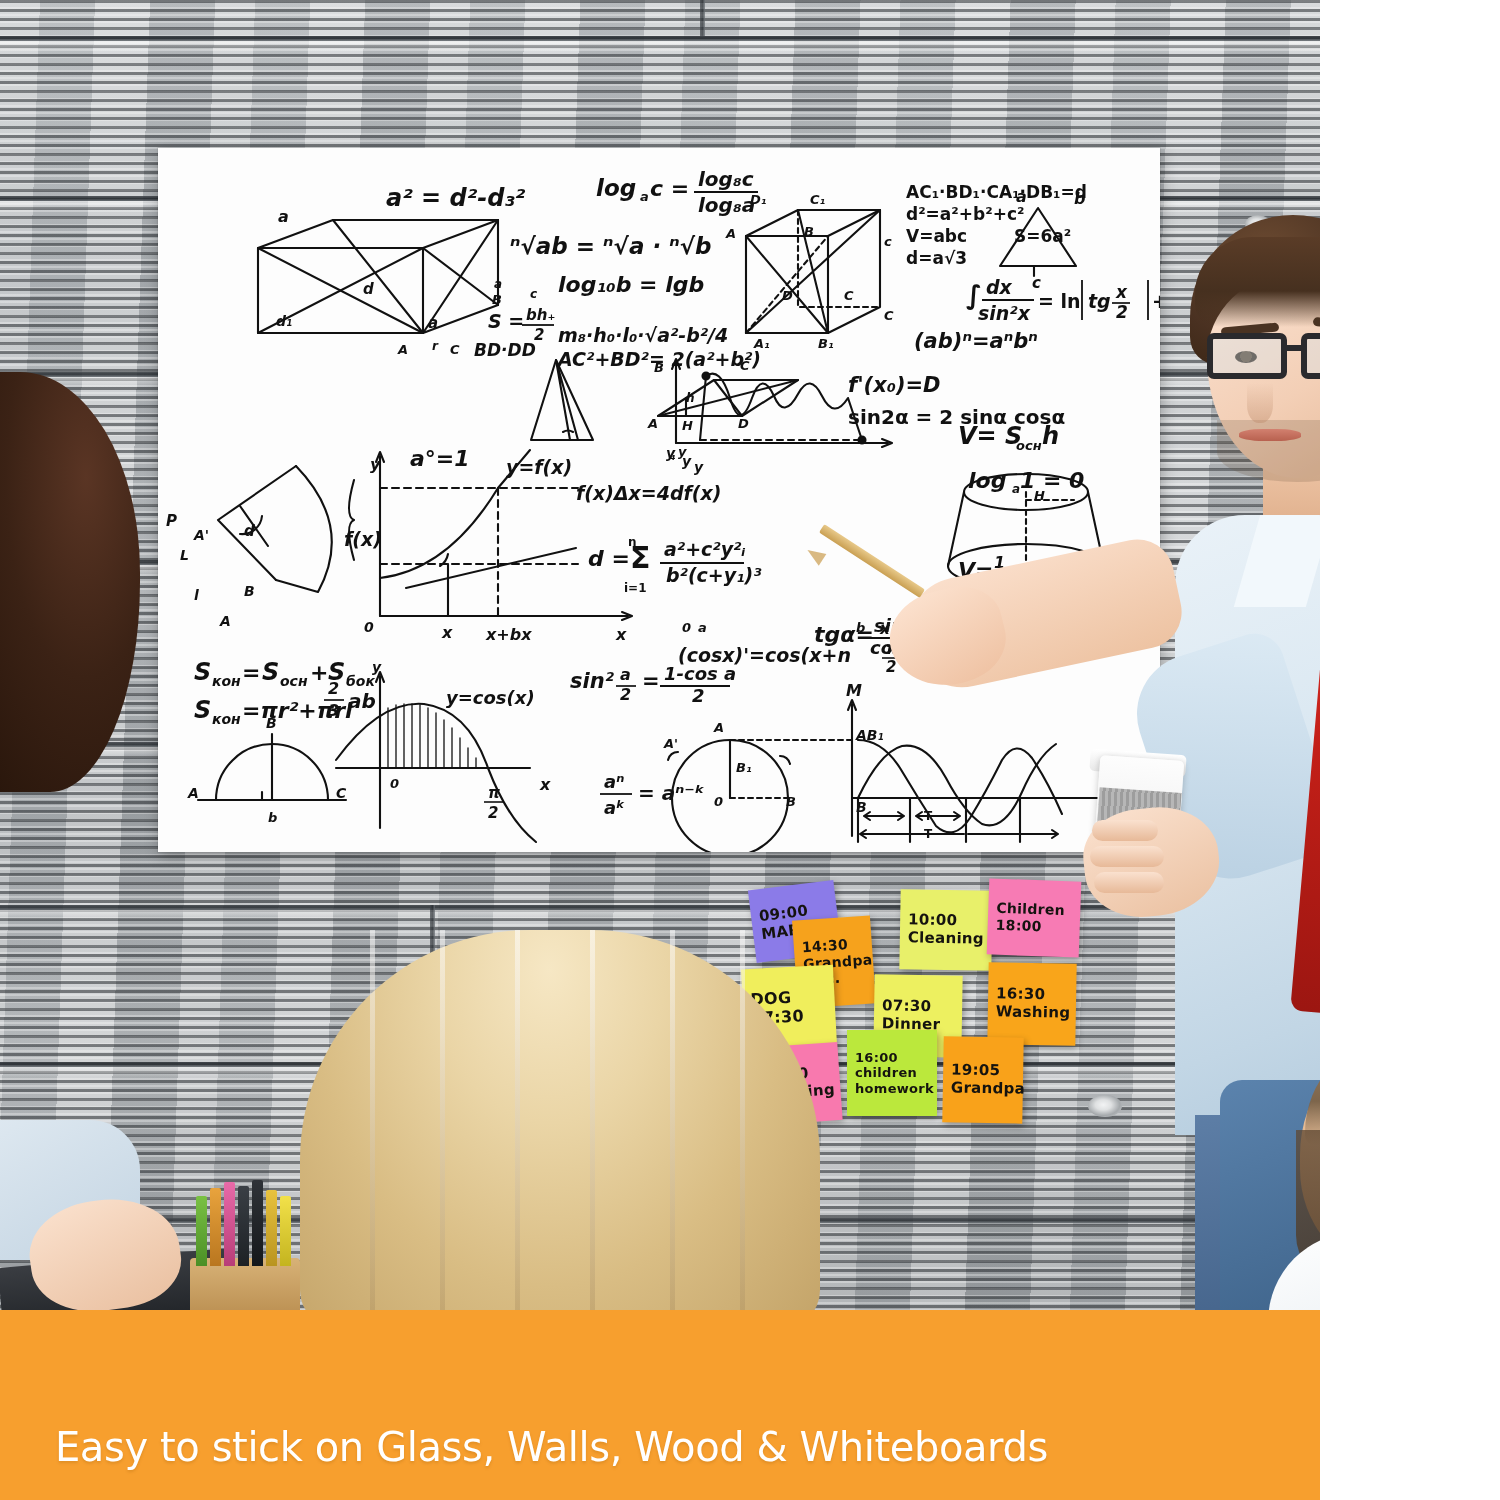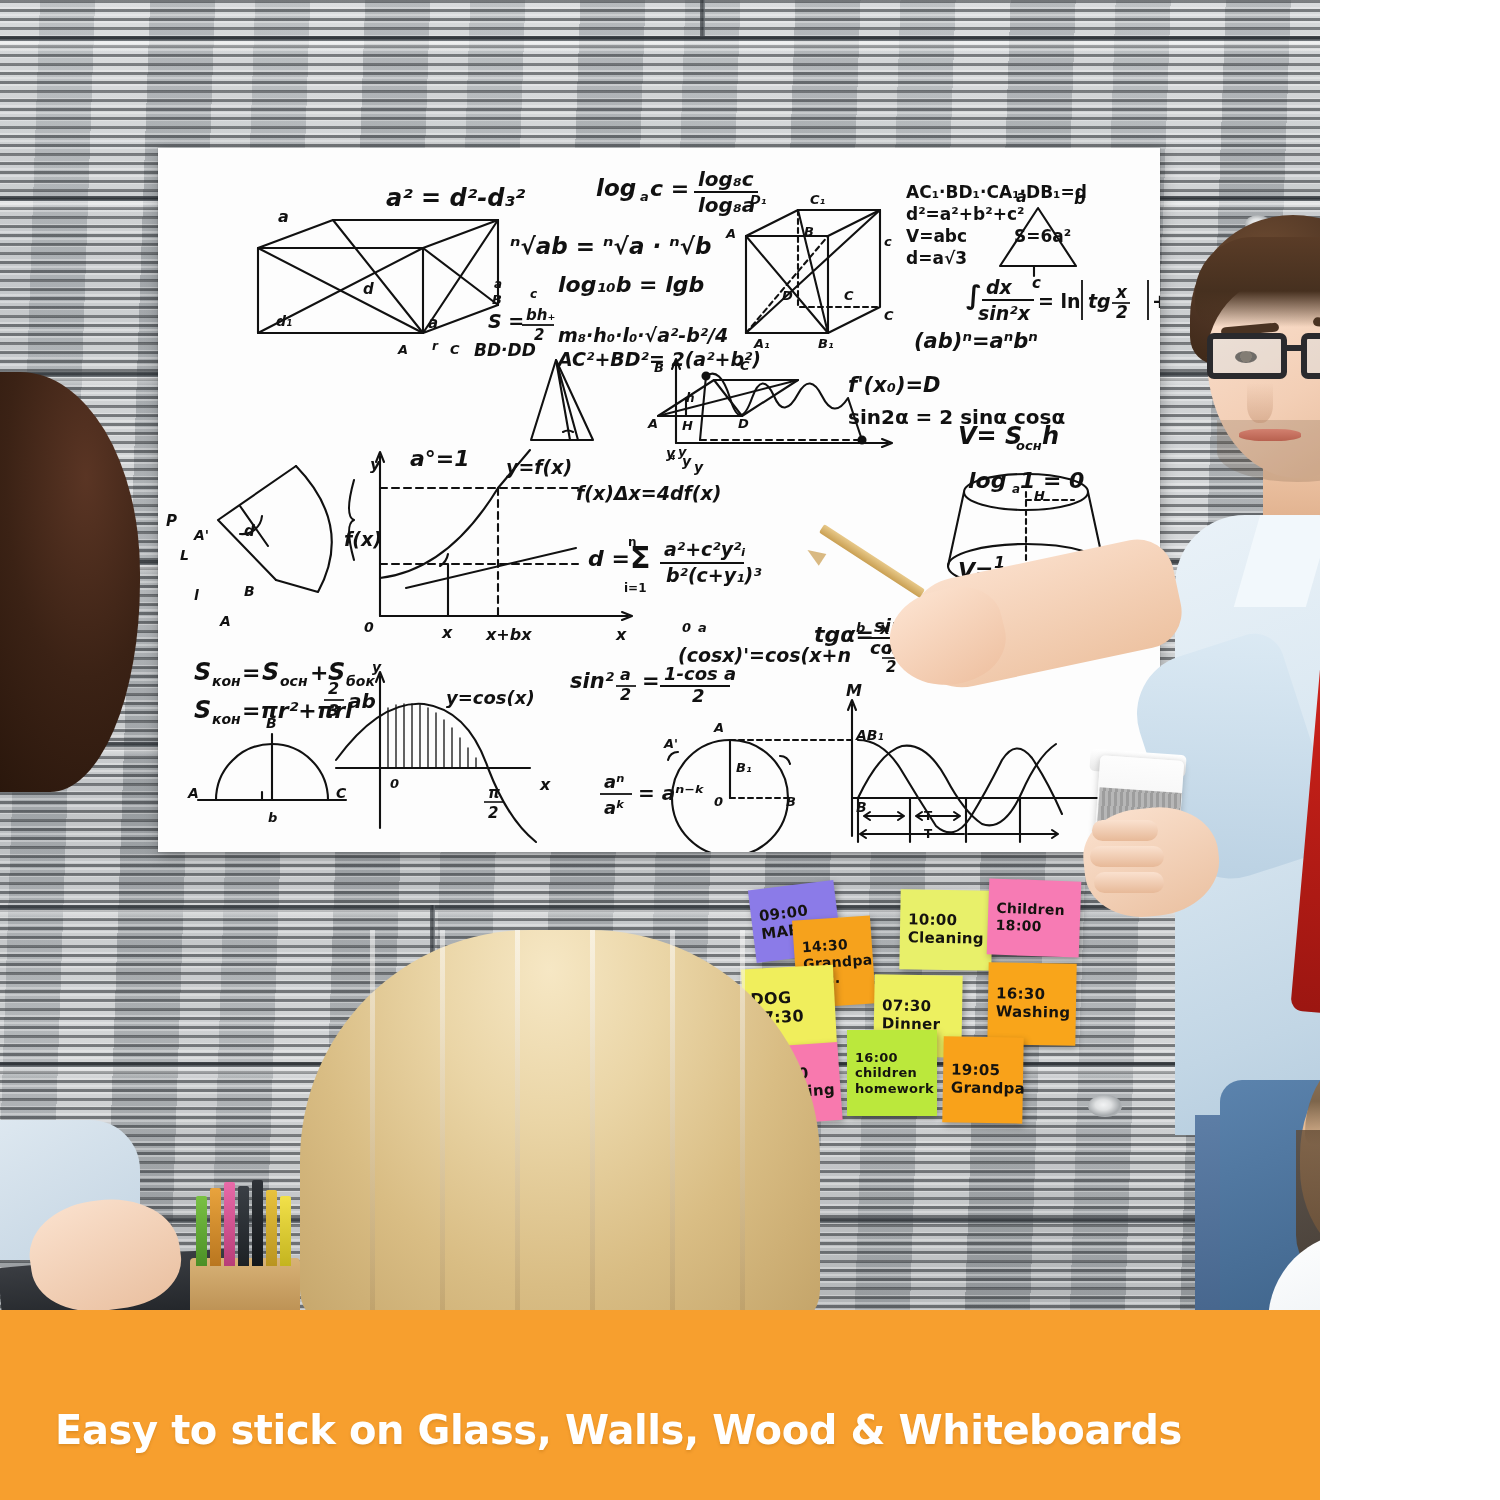--- a/index.html
+++ b/index.html
@@ -174,22 +174,22 @@
             background:linear-gradient(160deg,#ffffff,#e9eef2); border-radius:90px 30px 0 0; }
   .br-denim { position:absolute; left:1220px; top:1080px; width:120px; height:240px;
             background:linear-gradient(160deg,#5b83ad,#3f648b); border-radius:22px 0 0 0; }
 
   
   .banner { position:absolute; left:0; top:1310px; width:1500px; height:190px; }
   .banner-title { position:absolute; left:55px; top:14px; color:#fff;
         font-family:"DejaVu Sans", sans-serif; font-weight:700; font-size:62px;
         letter-spacing:-1px; white-space:nowrap;
         text-shadow:0 2px 3px rgba(140,80,0,.22); }
-  .banner-sub { position:absolute; left:55px; top:97px; color:#fff;
-        font-family:"DejaVu Sans", sans-serif; font-weight:700; font-size:40px;
+  .banner-sub { position:absolute; left:55px; top:114px; color:#fff;
+        font-family:"DejaVu Sans", sans-serif; font-weight:400; font-size:40px;
         letter-spacing:-.4px; white-space:nowrap;
         text-shadow:0 2px 3px rgba(140,80,0,.22); }
 </style>
 </head>
 <body>
 
 <div id="scene">
 
   <div class="wall"></div>
   <div class="plank-seam" style="top:36px"></div>

